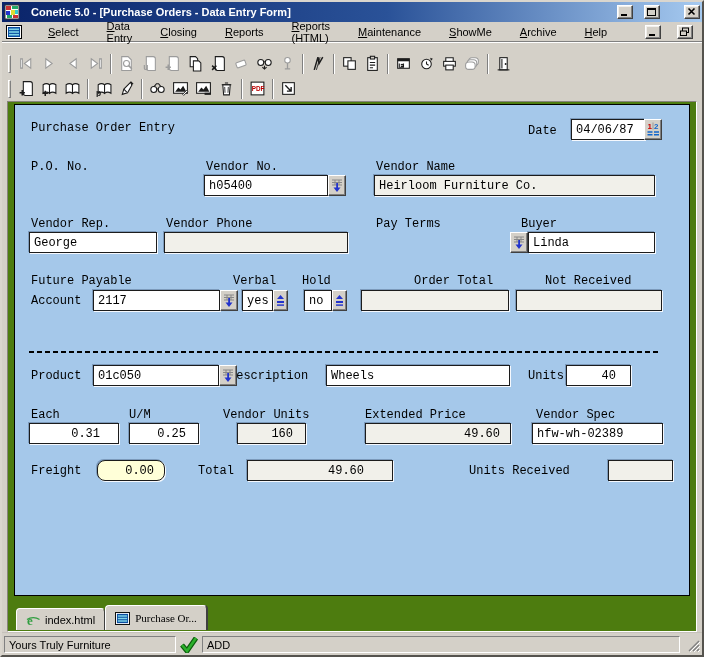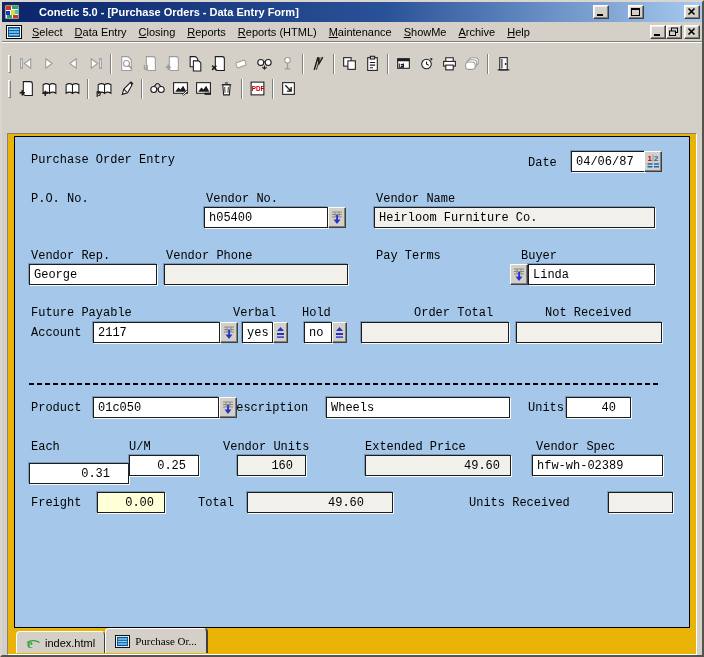--- a/index.html
+++ b/index.html
@@ -2,48 +2,48 @@
 <html><head>
 <meta charset="utf-8">
 <style>
   html,body{margin:0;padding:0;background:#777;}
   *{box-sizing:border-box;}
   .win{width:704px;height:657px;background:#d4d0c8;border:2px solid;border-color:#dad6ce #55534e #55534e #dad6ce;
        display:flex;flex-direction:column;font-family:"Liberation Sans",sans-serif;position:relative;overflow:hidden;}
 
   
   .titlebar{height:20px;background:linear-gradient(90deg,#0a246a 0%,#2a5298 55%,#a6caf0 100%);
-            display:flex;align-items:center;padding:0 2px;gap:19px;flex:none;}
+            display:flex;align-items:center;padding:0 2px;gap:11px;flex:none;}
   .titlebar .ttext{color:#fff;font-size:11px;font-weight:bold;flex:1;white-space:nowrap;overflow:hidden;line-height:20px;}
   .cbtn{width:16px;height:14px;background:#d4d0c8;border:1px solid;border-color:#fff #404040 #404040 #fff;
         box-shadow:inset -1px -1px 0 #808080,inset 1px 1px 0 #f2f0ec;display:flex;align-items:center;justify-content:center;padding:0;flex:none;}
   .cbtn svg{display:block;}
   .gap2{width:2px;flex:none;}
 
   
-  .menubar{height:20px;display:flex;align-items:center;padding:4px 2px;gap:0;
+  .menubar{height:20px;display:flex;align-items:center;padding:4px 2px;gap:16px;
            border-bottom:1px solid #808080;box-shadow:0 1px 0 #fff;flex:none;}
   .mdiicon{width:16px;height:14px;margin:0 4px 0 2px;flex:none;}
   .mi{display:inline-block;font-size:11px;color:#000;padding:3px 6px;cursor:default;}
   .mi::first-letter{text-decoration:underline;}
   .menubar .spacer{flex:1;}
 
   
   .mid{flex:1;display:flex;flex-direction:column;padding:0 5px;min-height:0;}
   .tbgap{height:9px;flex:none;}
   .toolbar{height:25px;display:flex;align-items:center;flex:none;padding:1px 0;}
   .thandle{width:3px;height:18px;border:1px solid;border-color:#fff #808080 #808080 #fff;margin:0 4px 0 1px;flex:none;}
   .tbtn{width:23px;height:22px;background:transparent;border:none;display:flex;align-items:center;justify-content:center;
         color:#1c1c1c;padding:0;flex:none;}
   .tbtn.dis{color:#9b9b9b;}
   .tbtn svg{display:block;}
   .tsep{width:0;height:20px;border-left:1px solid #808080;border-right:1px solid #fff;margin:0 3px;flex:none;}
 
   
-  .client{flex:1;position:relative;border:1px solid;border-color:#87837b #fff #fff #87837b;background:#eab308;min-height:0;margin-top:32px;}
+  .client{flex:1;position:relative;border:1px solid;border-color:#87837b #fff #fff #87837b;background:#4d7c0f;min-height:0;}
   .formwin{position:absolute;left:6px;top:2px;width:676px;height:492px;background:#a5c8ea;border:1px solid #000;
            font-family:"Liberation Mono",monospace;}
   .lbl{position:absolute;font:12px "Liberation Mono",monospace;color:#000;white-space:pre;line-height:14px;}
   .fld{position:absolute;height:21px;font:12px "Liberation Mono",monospace;color:#000;background:#fff;
        border:1px solid #1c1c1c;box-shadow:1px 1px 0 rgba(250,252,255,.95),-1px -1px 0 rgba(50,70,100,.35);
        padding:2px 4px;}
   .fld.ro{background:#f1f0ea;}
   .fld.yel{background:#ffffd8;}
   .num{text-align:right;}
   .sqbtn{position:absolute;width:18px;height:21px;background:#d4d0c8;border:1px solid;border-color:#fff #404040 #404040 #fff;
@@ -458,28 +458,28 @@
           </button>
         <input class="fld" style="left: 311px; top: 260px; width: 184px;" readonly="" value="Wheels">
         <span class="lbl" style="left:513px;top:264px">Units</span>
         <input class="fld num" style="left: 551px; top: 260px; width: 65px; padding-right: 14px;" readonly="" value="40">
 
         <span class="lbl" style="left:16px;top:303px">Each</span>
         <span class="lbl" style="left:114px;top:303px">U/M</span>
         <span class="lbl" style="left:208px;top:303px">Vendor Units</span>
         <span class="lbl" style="left:350px;top:303px">Extended Price</span>
         <span class="lbl" style="left:521px;top:303px">Vendor Spec</span>
-        <input class="fld num" style="left: 14px; top: 326px; width: 100px; padding-right: 18px;" readonly="" value="0.31">
+        <input class="fld num" style="left: 14px; top: 318px; width: 90px; padding-right: 18px;" readonly="" value="0.31">
         <input class="fld num" style="left: 114px; top: 318px; width: 70px; padding-right: 12px;" readonly="" value="0.25">
         <input class="fld ro num" style="left: 222px; top: 318px; width: 69px; padding-right: 12px;" readonly="" value="160">
         <input class="fld ro num" style="left: 350px; top: 318px; width: 146px; padding-right: 10px;" readonly="" value="49.60">
         <input class="fld" style="left: 517px; top: 318px; width: 131px;" readonly="" value="hfw-wh-02389">
 
         <span class="lbl" style="left:16px;top:359px">Freight</span>
-        <input class="fld yel num" style="left: 82px; top: 355px; width: 68px; padding-right: 10px;" value="0.00">
+        <input class="fld yel num" style="left: 82px; top: 355px; width: 68px; padding-right: 10px; border-radius: 8px;" value="0.00">
         <span class="lbl" style="left:183px;top:359px">Total</span>
         <input class="fld ro num" style="left: 232px; top: 355px; width: 146px; padding-right: 28px;" readonly="" value="49.60">
         <span class="lbl" style="left:454px;top:359px">Units Received</span>
         <input class="fld ro" style="left: 593px; top: 355px; width: 65px;" readonly="" value="">
       </div>
 
       <div class="tabs">
         <div class="tab">
           <span class="ticon">
             <svg width="14" height="14" viewBox="0 0 14 14">
@@ -498,14 +498,28 @@
                 <rect x="3" y="6.2" width="10" height="1.6" fill="#7fd4e8"></rect>
                 <rect x="3" y="8.9" width="10" height="1.6" fill="#7fd4e8"></rect>
               </svg>
           </span>
           <span>Purchase Or...</span>
         </div>
       </div>
     </div>
   </div>
 
+  <div class="statusbar">
+    <div class="spanel sp1">Yours Truly Furniture</div>
+    <div class="spcheck">
+      <svg width="20" height="16" viewBox="0 0 20 16">
+        <path d="M3 8l5 6L17 1" fill="none" stroke="#0c5c0c" stroke-width="5"></path>
+        <path d="M3 8l5 6L17 1" fill="none" stroke="#2bb02b" stroke-width="2.6"></path>
+      </svg>
+    </div>
+    <div class="spanel sp2">ADD</div>
+    <svg class="grip" viewBox="0 0 13 13">
+      <path d="M12 2L2 12M12 6L6 12M12 10l-2 2" stroke="#808080" stroke-width="1.4"></path>
+      <path d="M13 3L3 13M13 7L7 13M13 11l-2 2" stroke="#fff" stroke-width="1"></path>
+    </svg>
+  </div>
 
 </div>
 
 </body></html>

